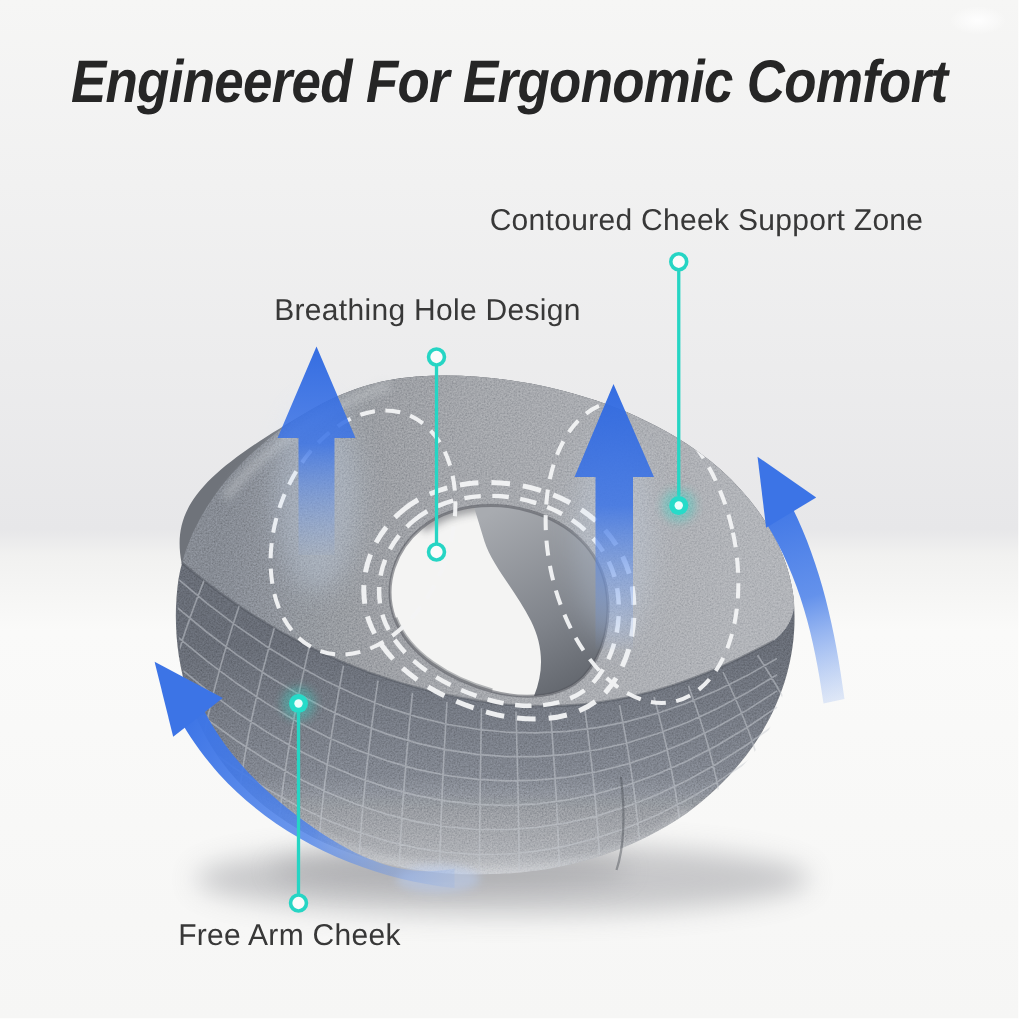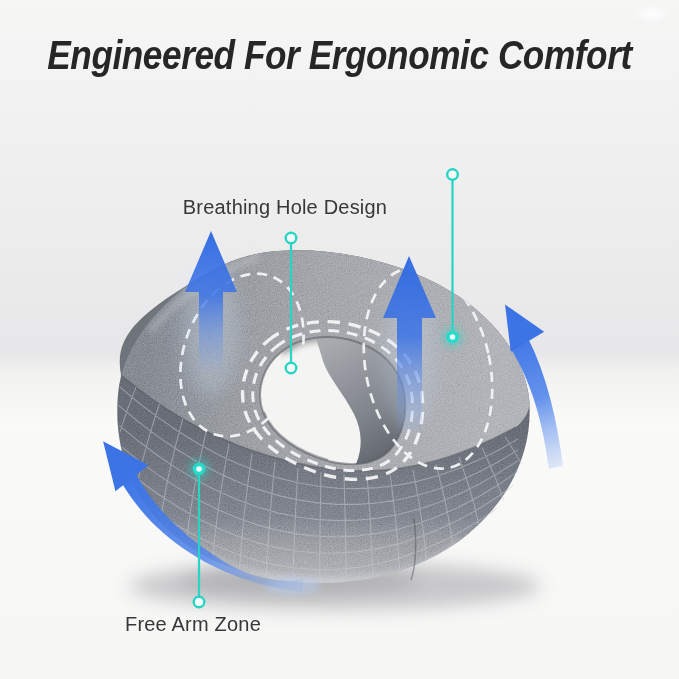--- a/index.html
+++ b/index.html
@@ -173,15 +173,16 @@
           <circle cx="199" cy="469" r="6.3" fill="#26dbc9"></circle>
           <circle cx="199" cy="469" r="2.8" fill="#ecfffc"></circle>
         </g>
         <line x1="199" y1="475.5" x2="199" y2="595.5" stroke="#26d5c4" stroke-width="2.2"></line>
         <circle cx="199" cy="602" r="5.3" fill="#fbfbfb" stroke="#26d5c4" stroke-width="2.4"></circle>
       </g>
     </g>
   </svg>
 
   <div class="title">Engineered For Ergonomic Comfort</div>
+  <div class="label" id="label-cheek">Contoured Cheek Support Zone</div>
   <div class="label" id="label-hole">Breathing Hole Design</div>
-  <div class="label" id="label-arm">Free Arm Zone</div>
+  <div class="label" id="label-arm">Free Arm Cheek</div>
 </div>
 
 </body></html>

